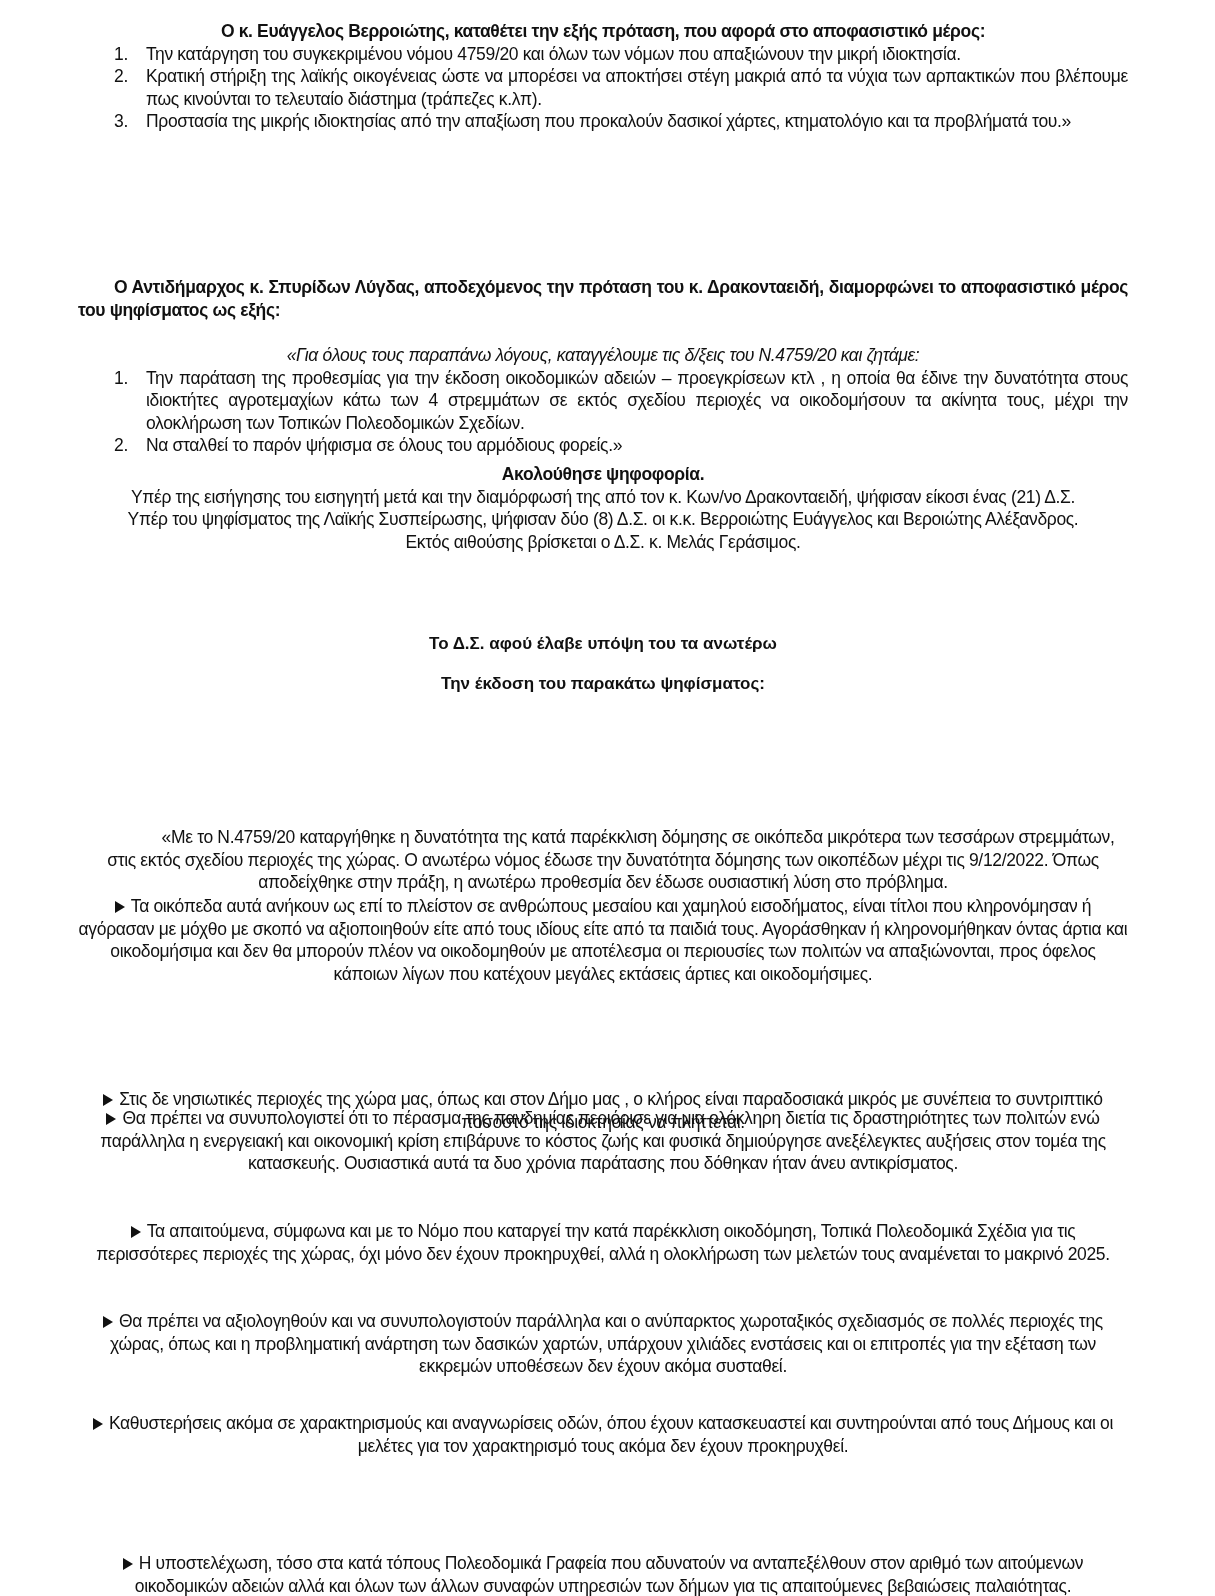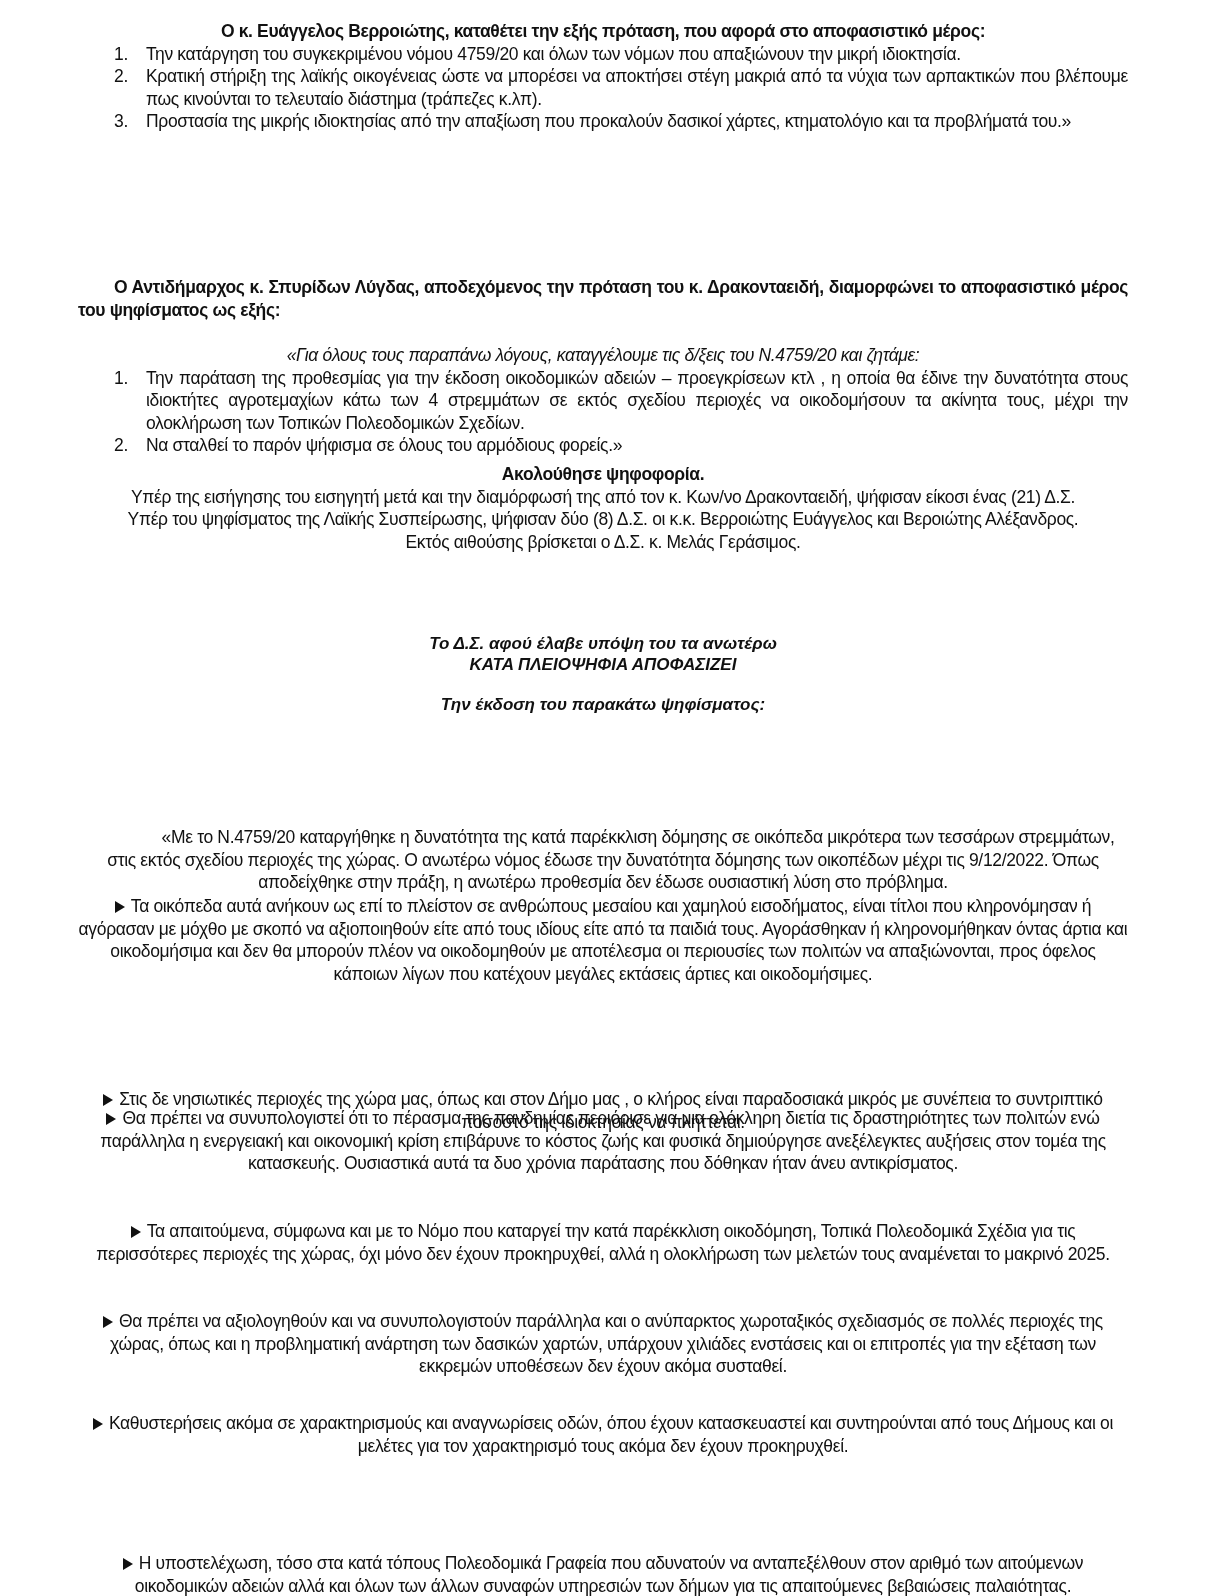--- a/index.html
+++ b/index.html
@@ -13,21 +13,21 @@
       font-size: 17.5px; line-height: 22.5px;
       transform-origin: 0 0;
     }
     .cond { font-stretch: condensed; letter-spacing: -0.35px; }
     .b { font-weight: bold; }
     .abs { position: absolute; left: 0; right: 0; }
     .ol { margin: 0; padding: 0; list-style: none; }
     .ol li { position: relative; padding-left: 68px; }
     .ol li .num { position: absolute; left: 36px; top: 0; }
     .just { text-align: justify; }
-    .center { text-align: center; font-family: "Liberation Sans", sans-serif; font-weight: bold; font-size: 17px; line-height: 21px; letter-spacing: 0; font-style: italic; }
+    .center { text-align: center; font-family: "Liberation Sans", sans-serif; font-weight: bold; font-size: 17px; line-height: 21px; letter-spacing: 0; }
     .tri { display: inline-block; width: 0; height: 0; border-top: 6px solid transparent; border-bottom: 6px solid transparent; border-left: 10px solid #111; margin-right: 6px; vertical-align: -1px; }
     p { margin: 0; text-align: center; }
   </style>
 </head>
 <body>
 
 <div class="page cond">
 
   <div class="abs" style="top:20px;">
     <p class="b">Ο κ. Ευάγγελος Βερροιώτης, καταθέτει την εξής πρόταση, που αφορά στο αποφασιστικό μέρος:</p>
@@ -49,21 +49,20 @@
 
   <div class="abs" style="top:463px;">
     <p class="b">Ακολούθησε ψηφοφορία.</p>
     <p>Υπέρ της εισήγησης του εισηγητή μετά και την διαμόρφωσή της από τον κ. Κων/νο Δρακονταειδή, ψήφισαν είκοσι ένας (21) Δ.Σ.</p>
     <p>Υπέρ του ψηφίσματος της Λαϊκής Συσπείρωσης, ψήφισαν δύο (8) Δ.Σ. οι κ.κ. Βερροιώτης Ευάγγελος και Βεροιώτης Αλέξανδρος.</p>
     <p>Εκτός αιθούσης βρίσκεται ο Δ.Σ. κ. Μελάς Γεράσιμος.</p>
   </div>
 
   <div class="abs" style="top:633px;">
     <p class="center">Το Δ.Σ. αφού έλαβε υπόψη του τα ανωτέρω</p>
-    <p class="center">ΚΑΤΑ ΠΛΕΙΟΨΗΦΙΑ ΑΠΟΦΑΣΙΖΕΙ</p>
     <p class="center" style="margin-top:19px;">Την έκδοση του παρακάτω ψηφίσματος:</p>
   </div>
 
   <div class="abs just" style="top:787px;margin-top:39px;">
     <p style="text-indent:70px;">«Με το Ν.4759/20 καταργήθηκε η δυνατότητα της κατά παρέκκλιση δόμησης σε οικόπεδα μικρότερα των τεσσάρων στρεμμάτων, στις εκτός σχεδίου περιοχές της χώρας. Ο ανωτέρω νόμος έδωσε την δυνατότητα δόμησης των οικοπέδων μέχρι τις 9/12/2022. Όπως αποδείχθηκε στην πράξη, η ανωτέρω προθεσμία δεν έδωσε ουσιαστική λύση στο πρόβλημα.</p>
   </div>
 
   <div class="abs just" style="top:895px;">
     <p><span class="tri"></span><span>Τα οικόπεδα αυτά ανήκουν ως επί το πλείστον σε ανθρώπους μεσαίου και χαμηλού εισοδήματος, είναι τίτλοι που κληρονόμησαν ή αγόρασαν με μόχθο με σκοπό να αξιοποιηθούν είτε από τους ιδίους είτε από τα παιδιά τους. Αγοράσθηκαν ή κληρονομήθηκαν όντας άρτια και οικοδομήσιμα και δεν θα μπορούν πλέον να οικοδομηθούν με αποτέλεσμα οι περιουσίες των πολιτών να απαξιώνονται, προς όφελος κάποιων λίγων που κατέχουν μεγάλες εκτάσεις άρτιες και οικοδομήσιμες.</span></p>
   </div>

